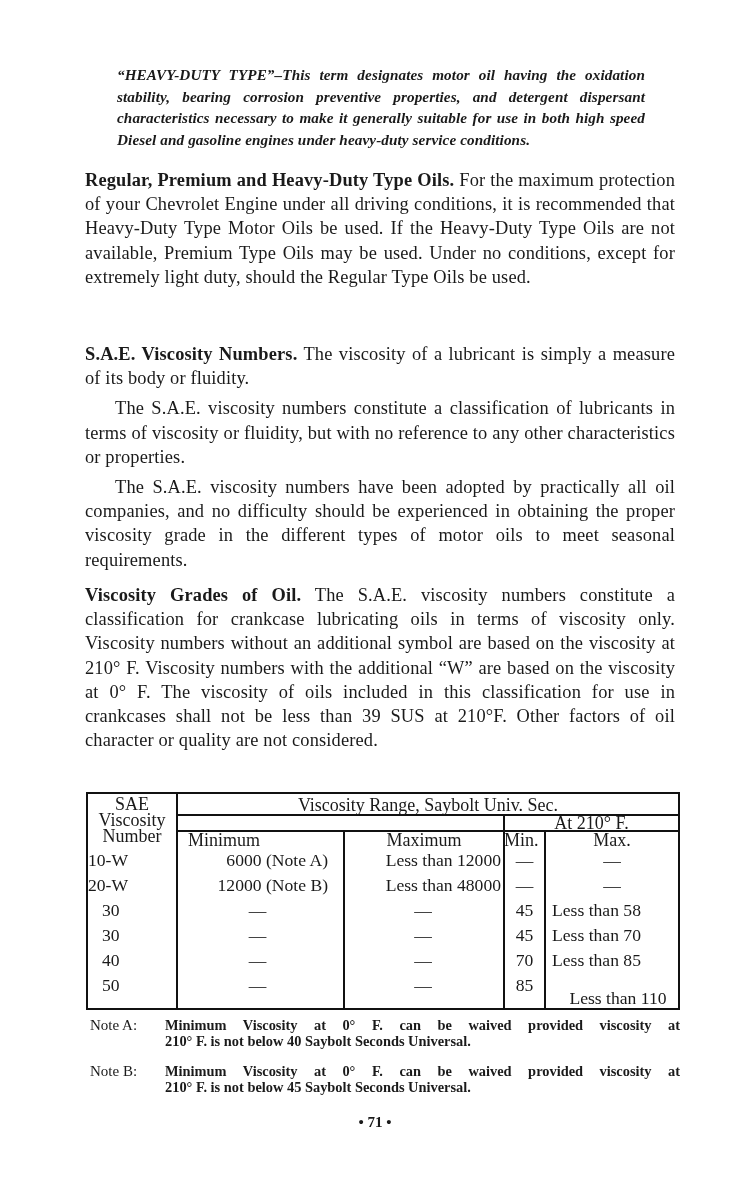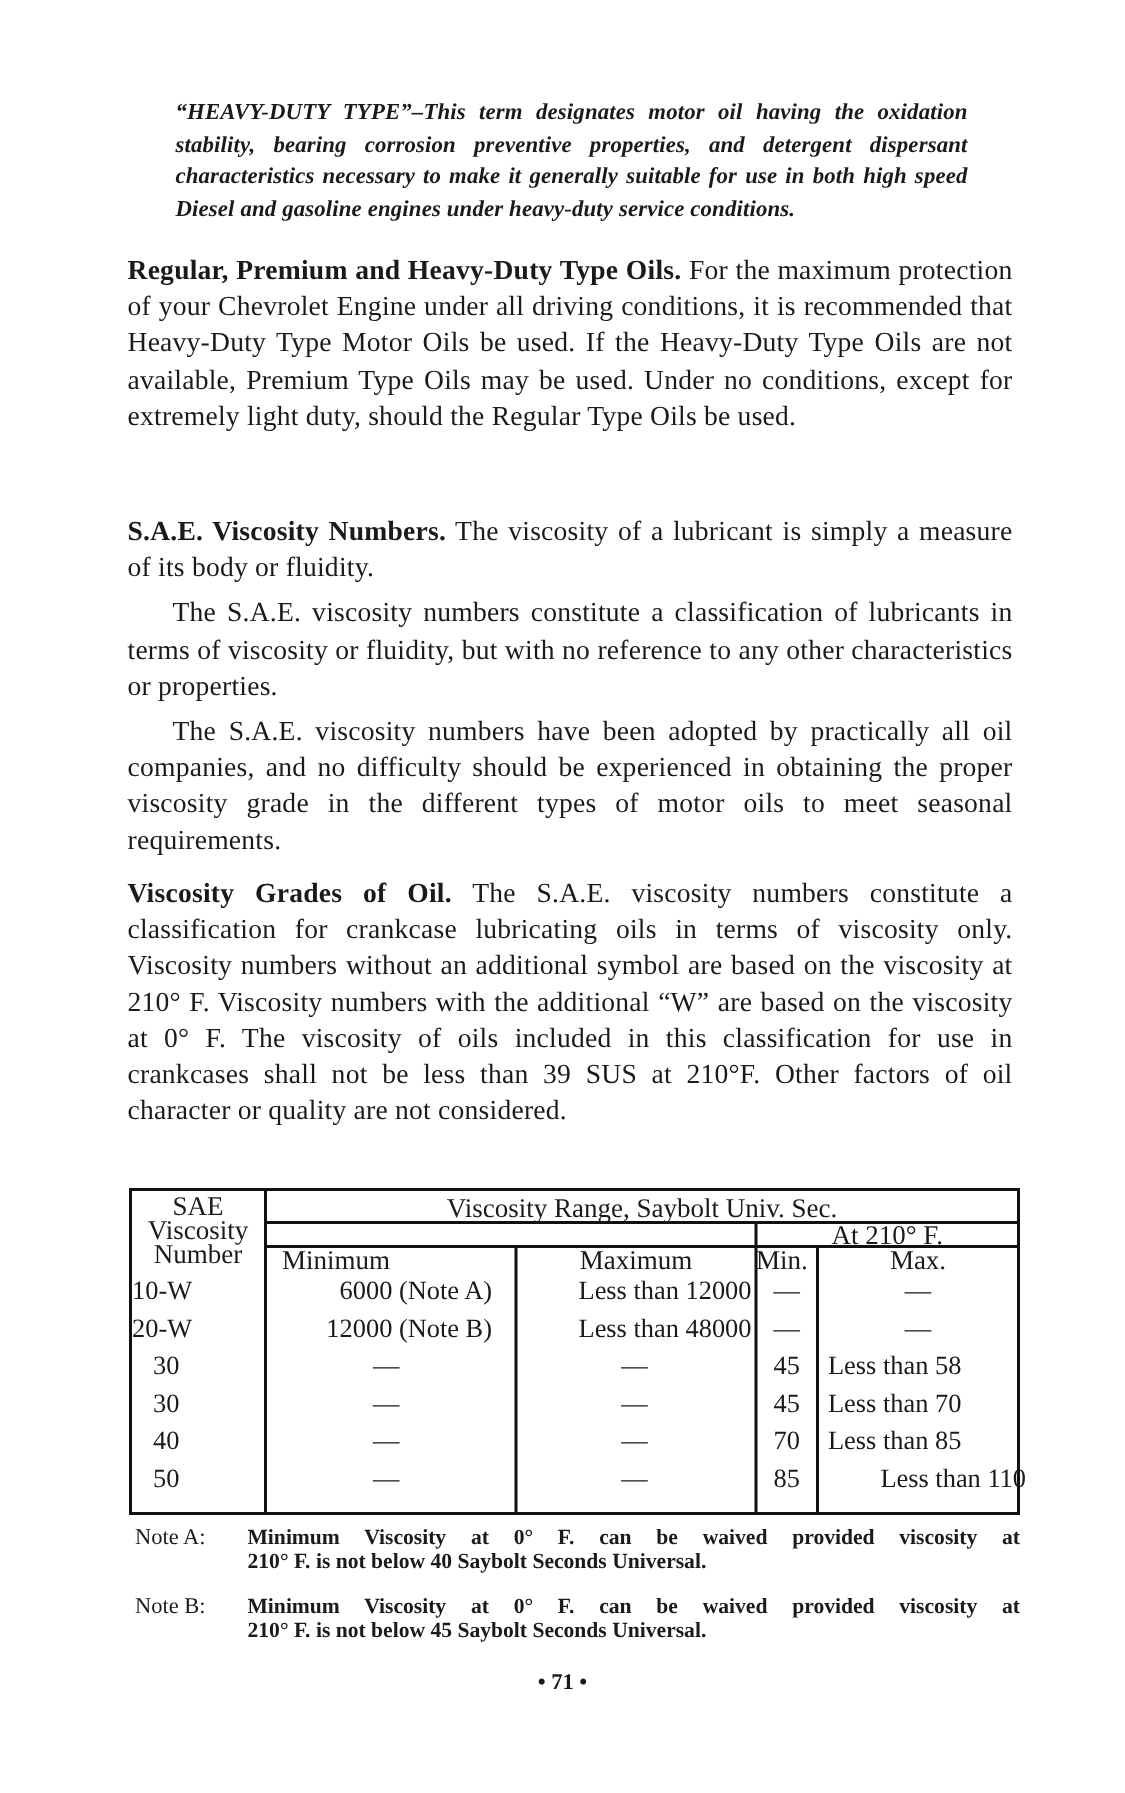--- a/index.html
+++ b/index.html
@@ -207,21 +207,21 @@
           <div class="body-cell" style="left: 90px; width: 159px; text-align: center; top: 154px;">—</div>
           <div class="body-cell" style="left: 257px; width: 156px; text-align: center; top: 154px;">—</div>
           <div class="body-cell" style="left: 417px; width: 39px; text-align: center; top: 154px;">70</div>
           <div class="body-cell" style="left: 464px; width: 132px; text-align: left; top: 154px;">Less than 85</div>
         </div>
         <div>
           <div class="body-cell" style="left: 14px; width: 88px; text-align: left; top: 179px;">50</div>
           <div class="body-cell" style="left: 90px; width: 159px; text-align: center; top: 179px;">—</div>
           <div class="body-cell" style="left: 257px; width: 156px; text-align: center; top: 179px;">—</div>
           <div class="body-cell" style="left: 417px; width: 39px; text-align: center; top: 179px;">85</div>
-          <div class="body-cell" style="left: 464px; width: 132px; text-align: right; top: 179px;">Less than 110</div>
+          <div class="body-cell" style="left: 464px; width: 132px; text-align: center; top: 192px;">Less than 110</div>
         </div>
       </div>
   </div>
 
   <div class="notes" style="top:1017px;">
     <div class="note-row" style="top:0;">
       <span class="note-label">Note A:</span>
       <div class="note-text">
         <span class="l1">Minimum Viscosity at 0° F. can be waived provided viscosity at</span>
         <span class="l2">210° F. is not below 40 Saybolt Seconds Universal.</span>

